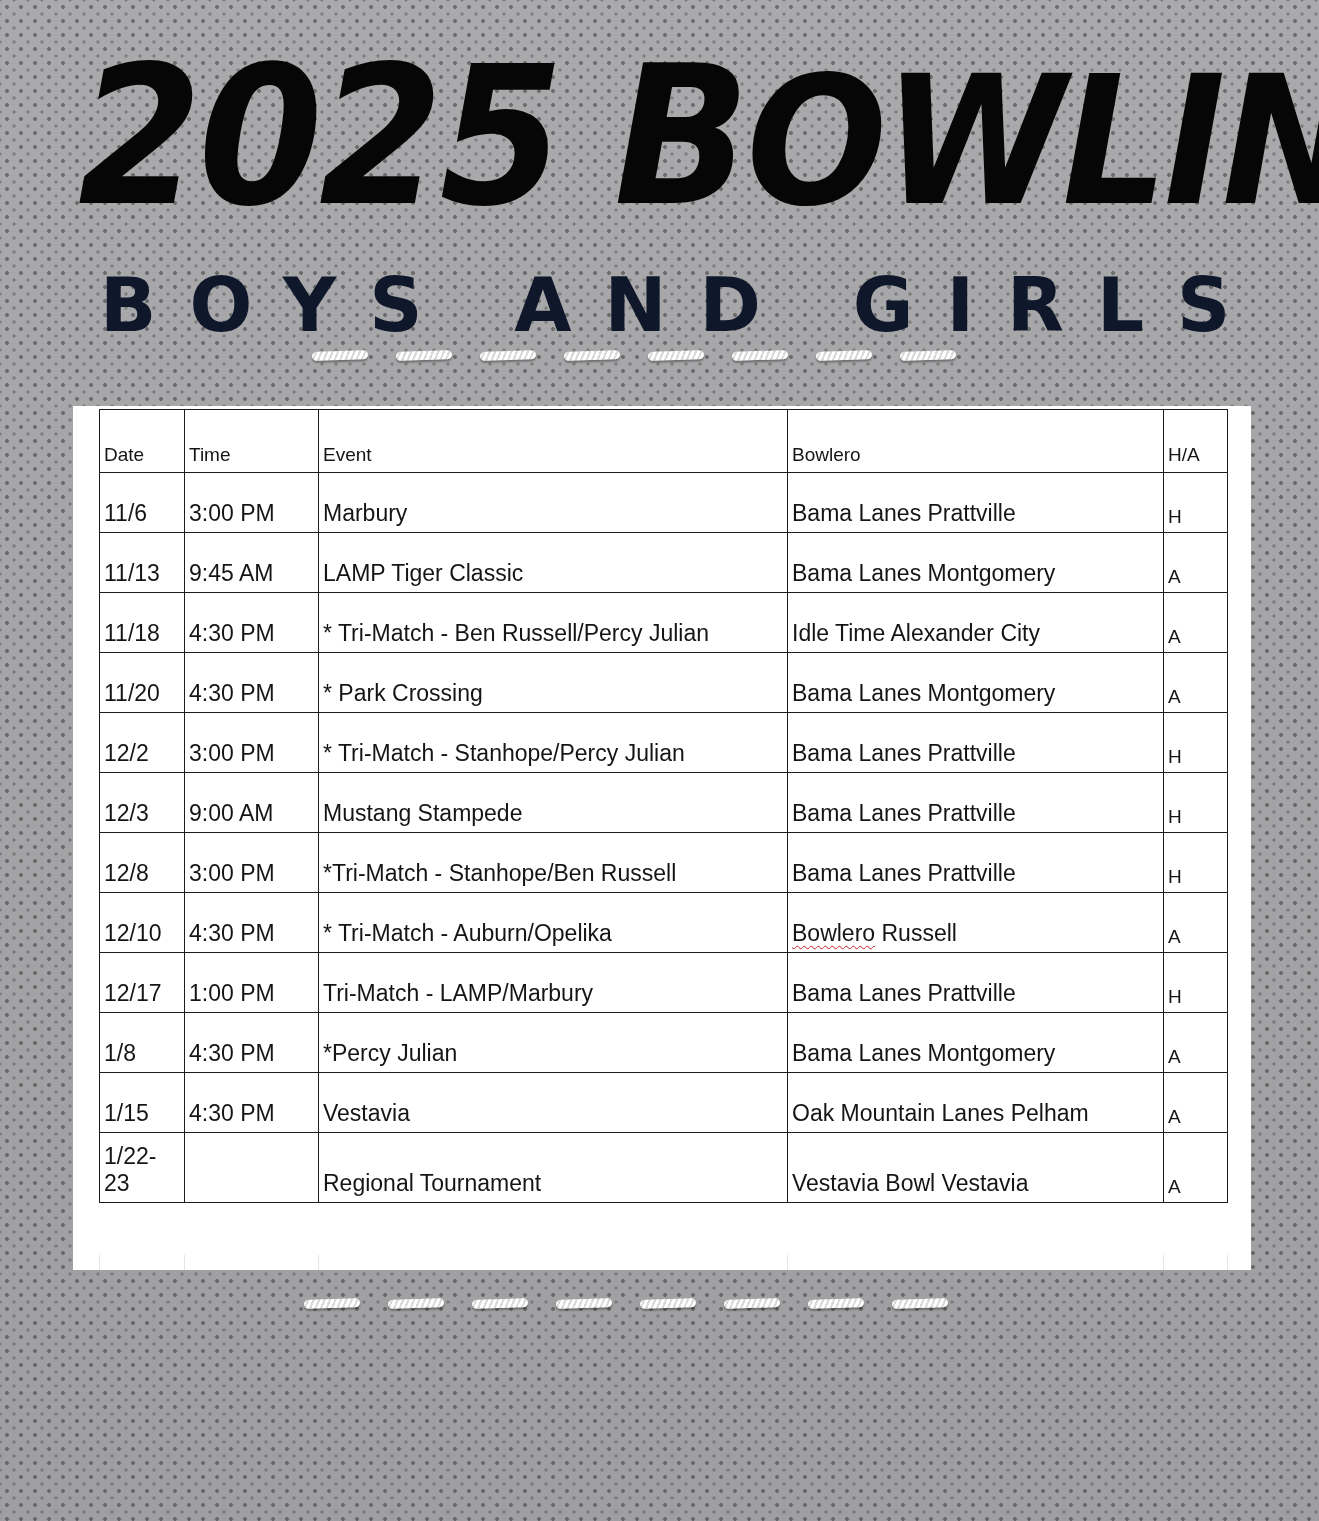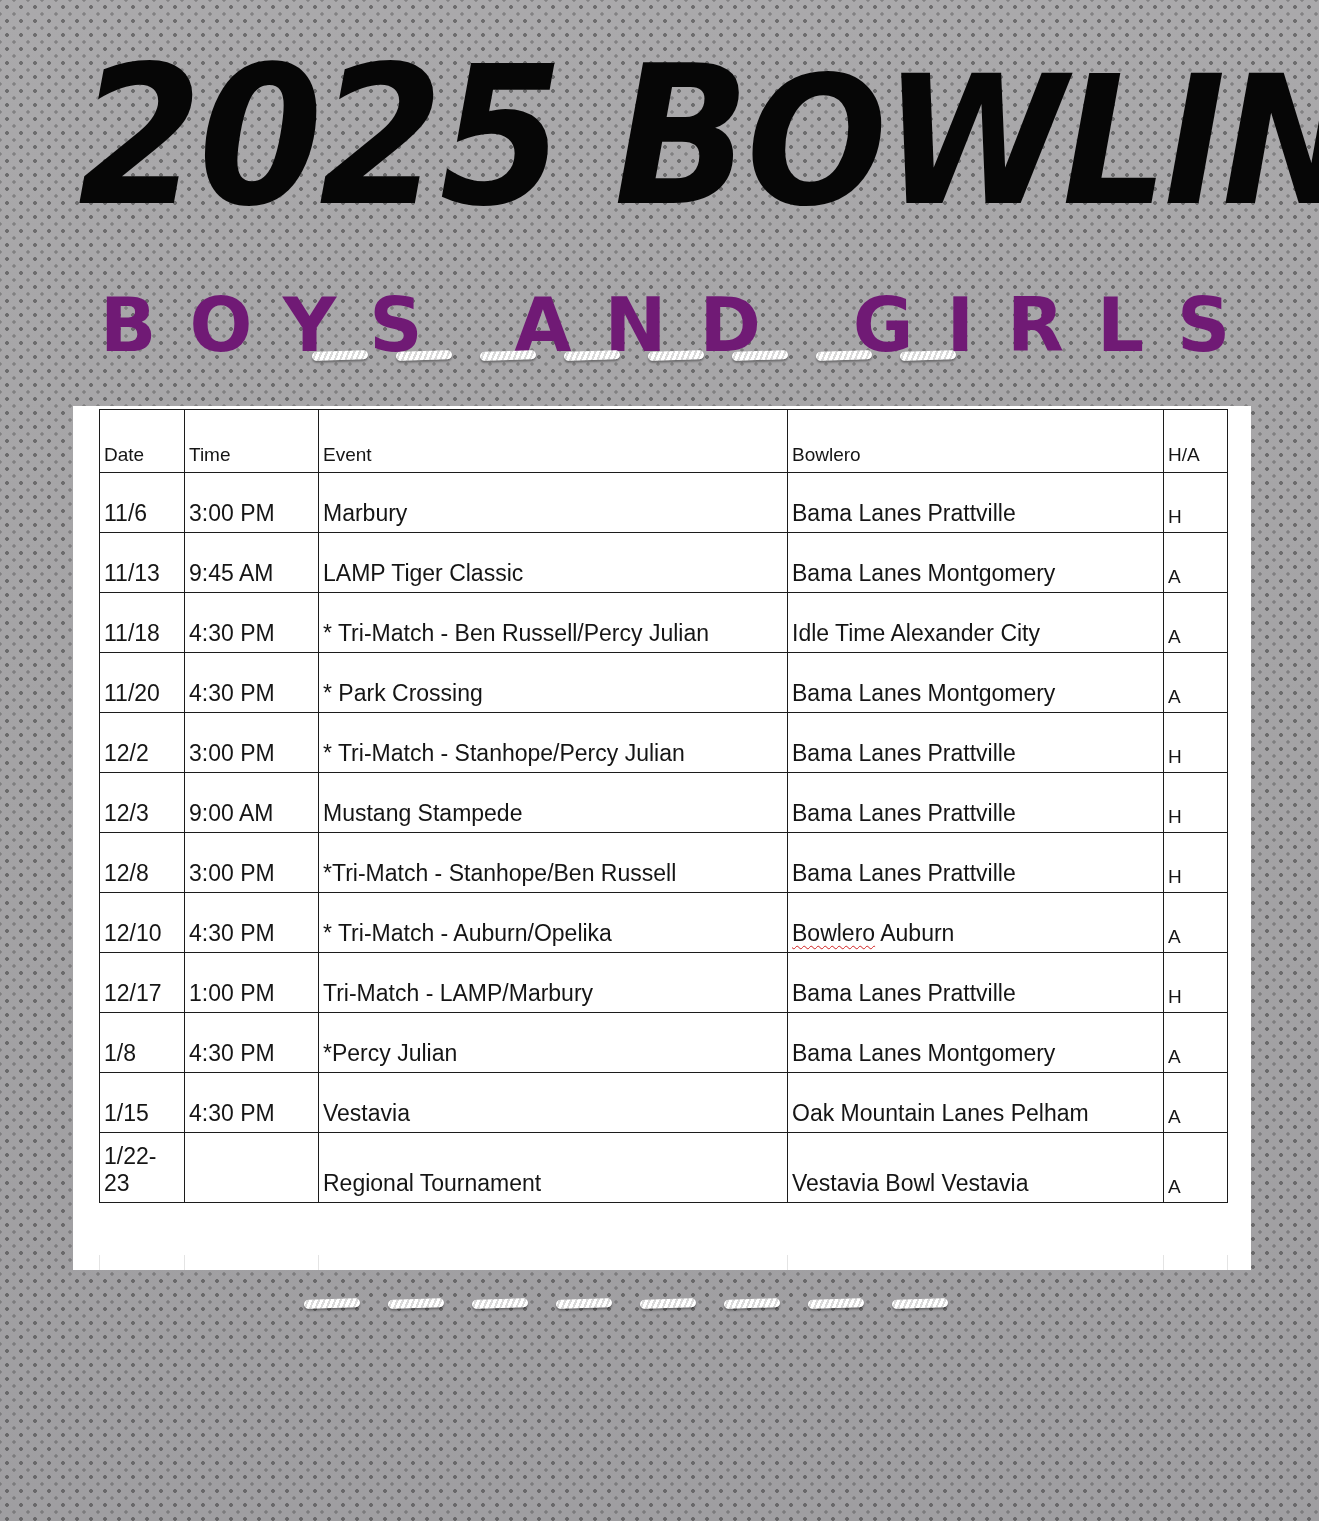--- a/index.html
+++ b/index.html
@@ -18,22 +18,22 @@
     position: absolute; left: 78px; top: 42px; width: 1170px; height: 190px;
     font-family: "DejaVu Sans", sans-serif; font-weight: bold; font-style: italic;
     color: #060606; font-size: 178px; line-height: 190px;
     letter-spacing: -4px; white-space: nowrap;
     transform: scaleX(0.93); transform-origin: left center;
   }
   .title .big { font-size: 192px; }
   .subtitle {
     position: absolute; left: 100px; top: 268px; width: 1140px; height: 74px;
     font-family: "DejaVu Sans", sans-serif; font-weight: bold;
-    color: #701a75; font-size: 74px; line-height: 74px;
-    letter-spacing: 33px; white-space: nowrap; margin-top: 20px;
+    color: #0f172a; font-size: 74px; line-height: 74px;
+    letter-spacing: 33px; white-space: nowrap;
   }
   .stitches {
     position: absolute; display: flex; gap: 28px; height: 12px;
   }
   .stitch {
     width: 56px; height: 9px; border-radius: 6px;
     background: repeating-linear-gradient(115deg, #ffffff 0 3px, #d9d9d9 3px 5px);
     box-shadow: 0 2px 2px rgba(0,0,0,0.35);
     transform: rotate(-2deg);
   }
@@ -148,21 +148,21 @@
         <td>12/8</td>
         <td>3:00 PM</td>
         <td>*Tri-Match - Stanhope/Ben Russell</td>
         <td>Bama Lanes Prattville</td>
         <td class="ha">H</td>
       </tr>
       <tr>
         <td>12/10</td>
         <td>4:30 PM</td>
         <td>* Tri-Match - Auburn/Opelika</td>
-        <td><span class="spell">Bowlero</span><span> Auburn</span></td>
+        <td><span class="spell">Bowlero</span><span> Russell</span></td>
         <td class="ha">A</td>
       </tr>
       <tr>
         <td>12/17</td>
         <td>1:00 PM</td>
         <td>Tri-Match - LAMP/Marbury</td>
         <td>Bama Lanes Prattville</td>
         <td class="ha">H</td>
       </tr>
       <tr>

